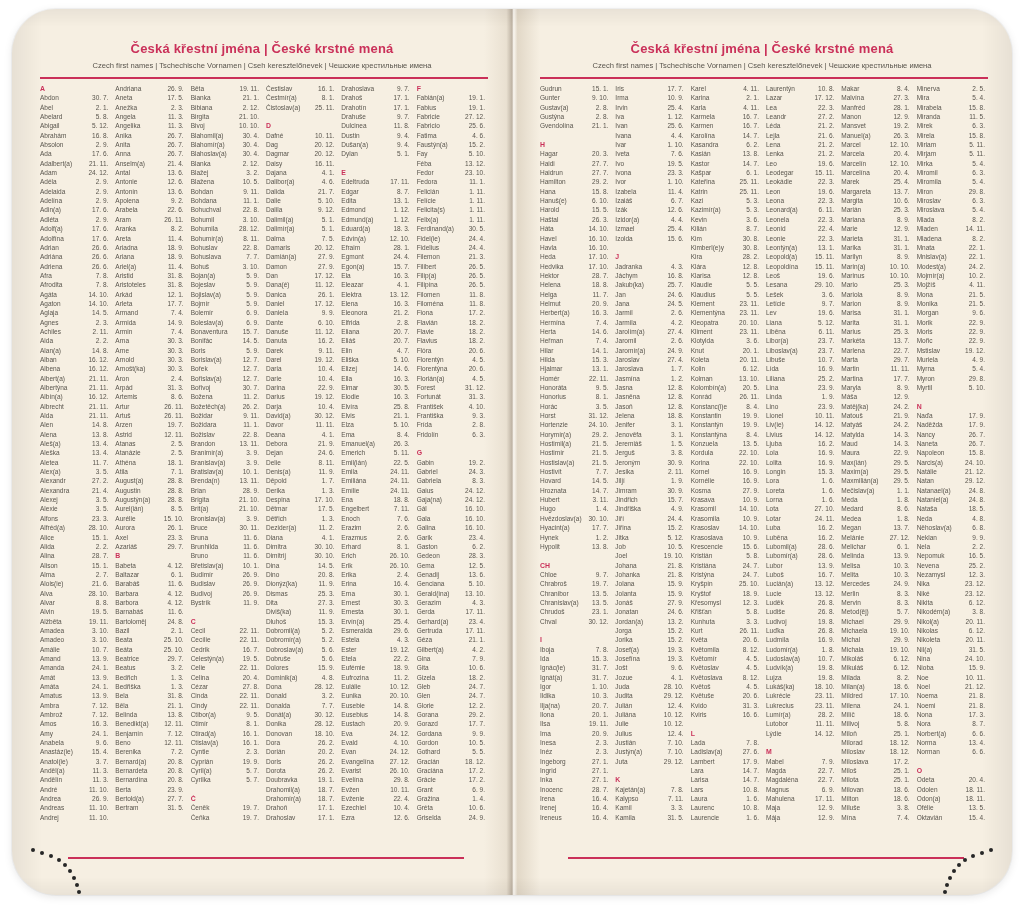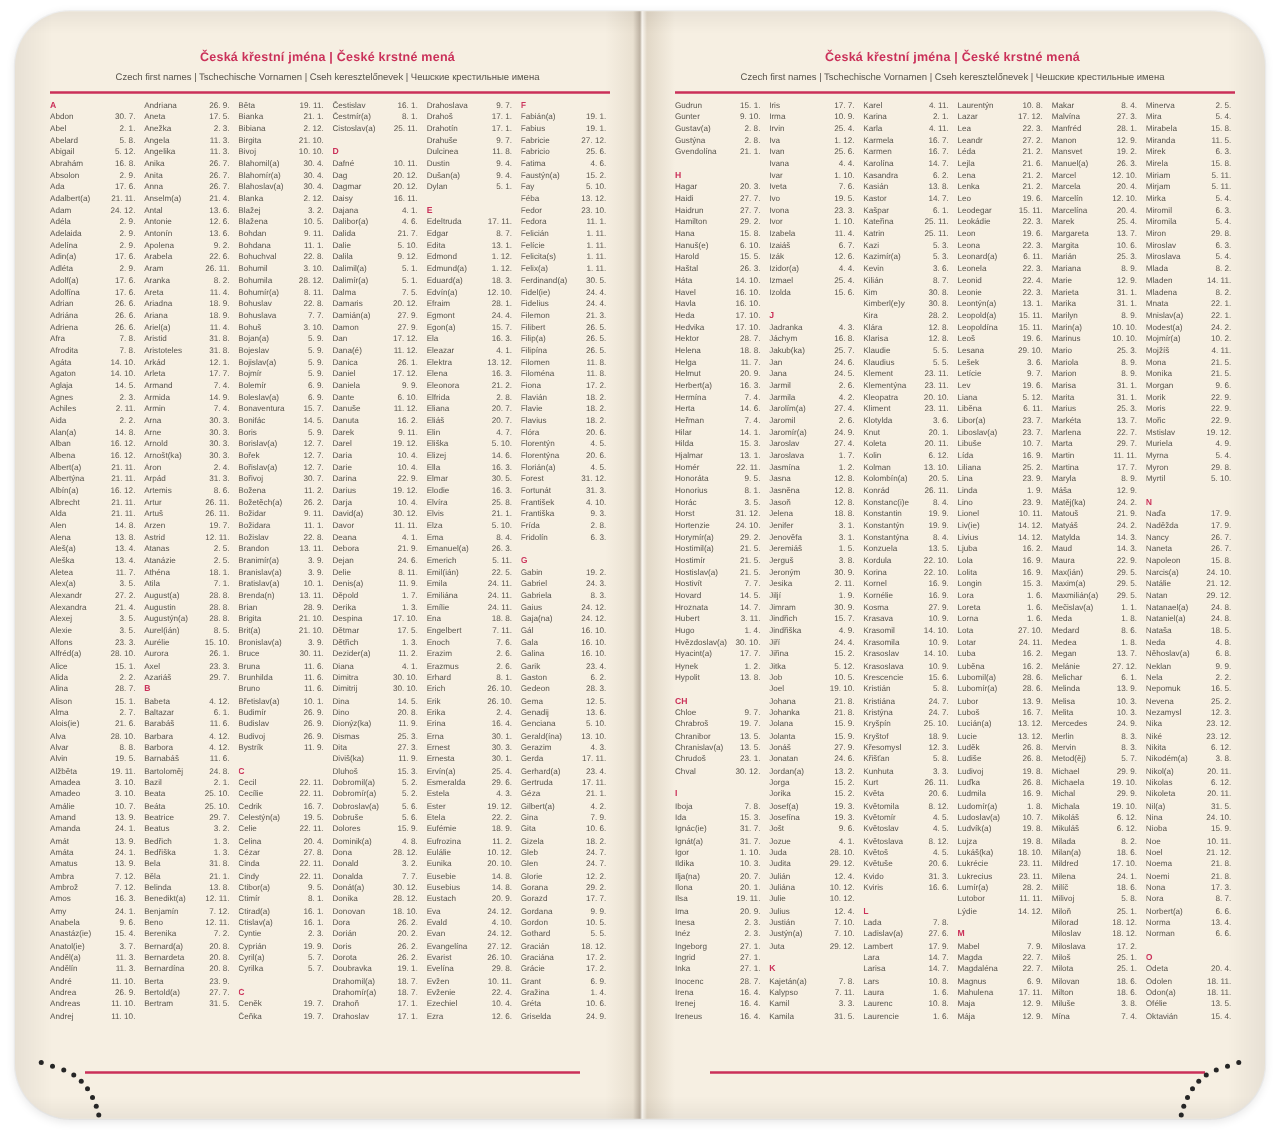--- a/index.html
+++ b/index.html
@@ -9,21 +9,21 @@
   .book::before{content:"";position:absolute;inset:0;border-radius:44px;pointer-events:none;
     background:linear-gradient(90deg, rgba(0,0,0,0.06) 0%, rgba(0,0,0,0) 3%, rgba(0,0,0,0) 97%, rgba(0,0,0,0.06) 100%),
                linear-gradient(180deg, rgba(0,0,0,0.05) 0%, rgba(0,0,0,0) 2%, rgba(0,0,0,0) 98%, rgba(0,0,0,0.05) 100%);}
   .page{position:absolute;top:0;height:100%;width:500px;}
   .page-l{left:0;}
   .page-r{left:500px;}
   .gutter{position:absolute;top:0;left:472px;width:56px;height:100%;pointer-events:none;
     background:linear-gradient(90deg, rgba(120,95,60,0) 0%, rgba(120,95,60,0.10) 40%,
       rgba(70,50,30,0.32) 50%, rgba(255,255,255,0.5) 53%, rgba(120,95,60,0.16) 60%, rgba(120,95,60,0) 100%);}
   .phead{text-align:center;padding-top:32px;}
-  .ptitle{font-size:10px;font-weight:bold;letter-spacing:0.2px;}
+  .ptitle{font-size:13px;font-weight:bold;letter-spacing:0.2px;}
   .psub{font-size:7.6px;margin-top:5px;}
   .rule{height:2px;margin:7px 24px 0 28px;}
   .rule-b{position:absolute;bottom:36px;left:28px;right:24px;height:2px;}
   .cols{display:flex;margin:6px 20px 0 28px;}
   .col{flex:1 1 0;padding-right:7px;min-width:0;}
   .row{display:flex;justify-content:space-between;align-items:baseline;height:9.35px;
     font-size:6.5px;white-space:nowrap;overflow:hidden;}
   .nm{}
   .dt{text-align:right;padding-left:2px;}
   .sec{font-weight:bold;font-size:6.9px;}

